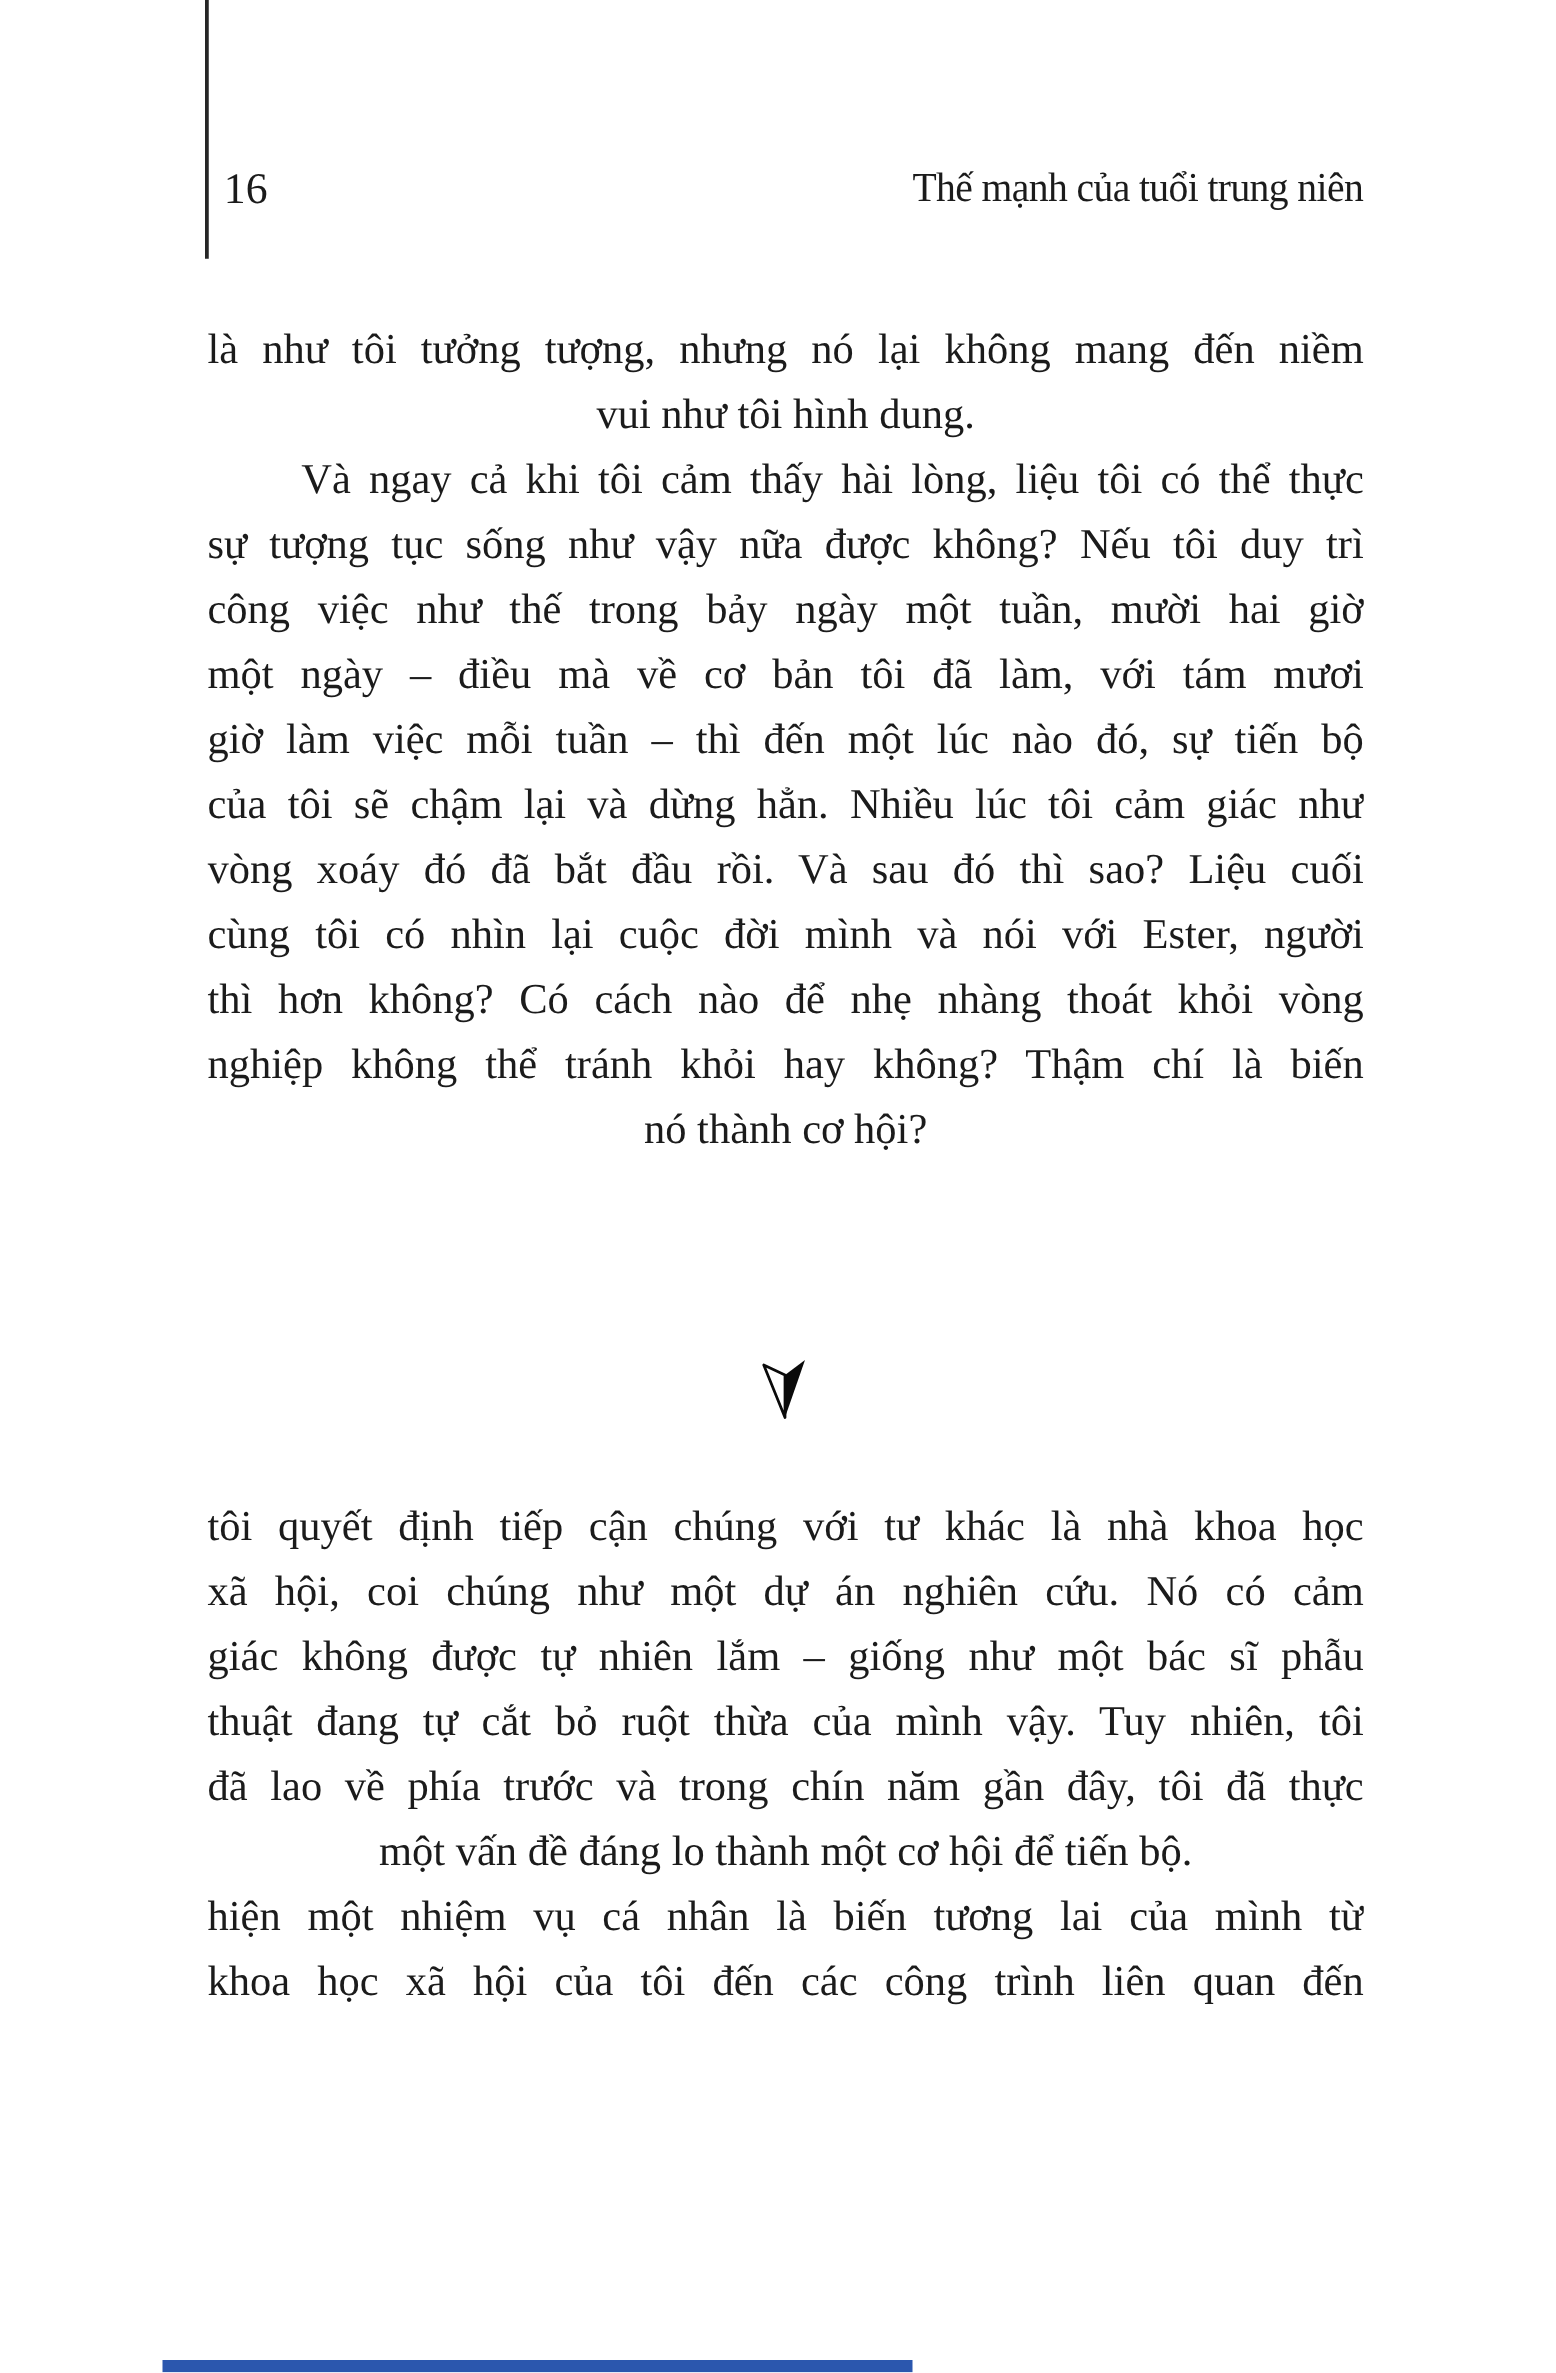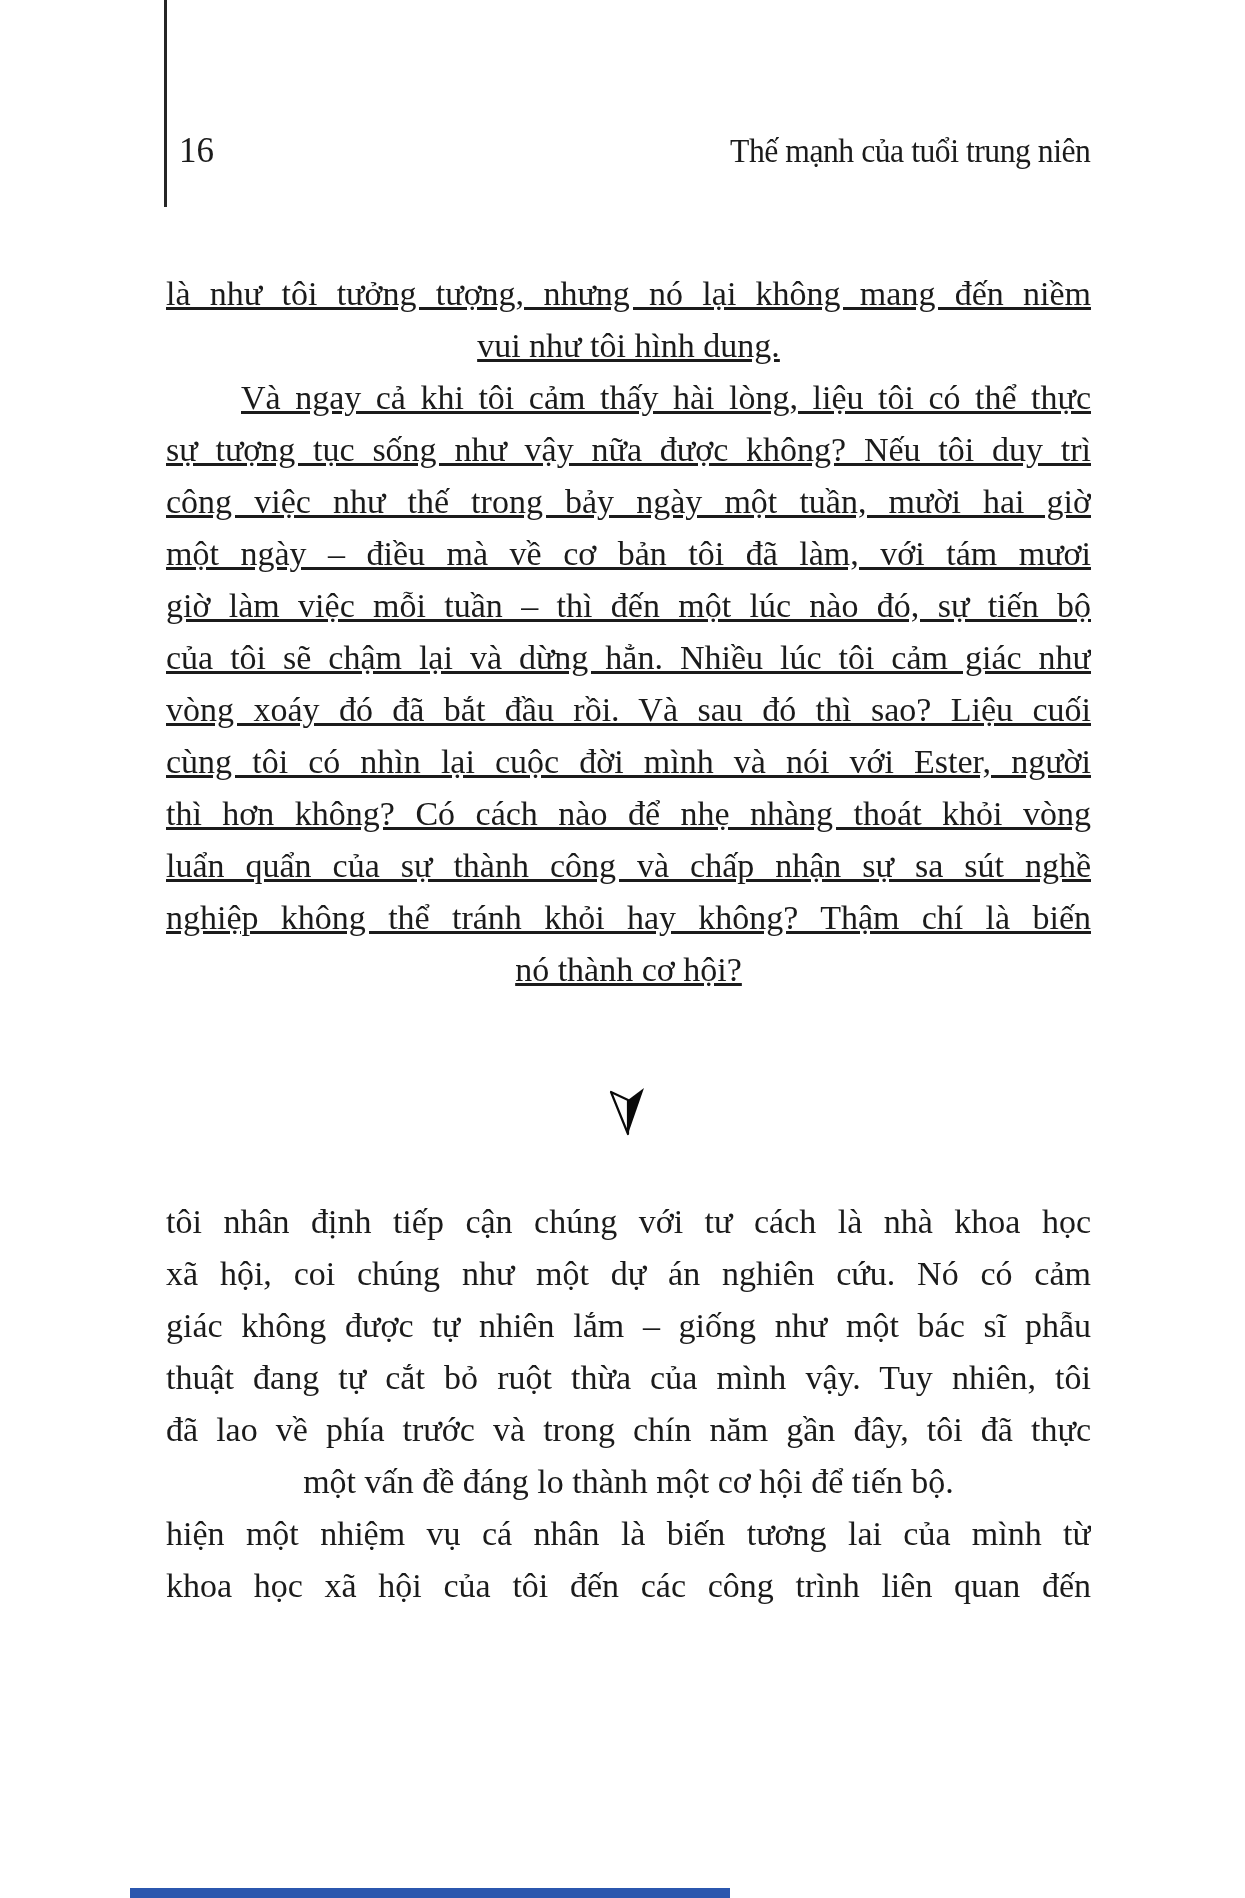--- a/index.html
+++ b/index.html
@@ -43,21 +43,21 @@
     transform-origin: right center;
     white-space: nowrap;
     color: var(--text, #1b1b1b);
   }
   .text-block {
     position: absolute;
     left: 166px;
     width: 925px;
     font-size: 34px;
   }
-  .text-block-1 { top: 268px; text-decoration: underline; }
+  .text-block-1 { top: 254px; }
   .text-block-2 { top: 1196px; }
   .line {
     display: block;
     height: 52px;
     line-height: 52px;
     text-align: justify;
     overflow: hidden;
     white-space: normal;
   }
   .line::after {
@@ -101,34 +101,33 @@
       <div class="line flush">vui như tôi hình dung.</div>
       <div class="line indent">Và ngay cả khi tôi cảm thấy hài lòng, liệu tôi có thể thực</div>
       <div class="line">sự tượng tục sống như vậy nữa được không? Nếu tôi duy trì</div>
       <div class="line">công việc như thế trong bảy ngày một tuần, mười hai giờ</div>
       <div class="line">một ngày – điều mà về cơ bản tôi đã làm, với tám mươi</div>
       <div class="line">giờ làm việc mỗi tuần – thì đến một lúc nào đó, sự tiến bộ</div>
       <div class="line">của tôi sẽ chậm lại và dừng hẳn. Nhiều lúc tôi cảm giác như</div>
       <div class="line">vòng xoáy đó đã bắt đầu rồi. Và sau đó thì sao? Liệu cuối</div>
       <div class="line">cùng tôi có nhìn lại cuộc đời mình và nói với Ester, người</div>
       <div class="line">thì hơn không? Có cách nào để nhẹ nhàng thoát khỏi vòng</div>
-      <div class="line">luẩn quẩn của sự thành công và chấp nhận sự sa sút nghề</div>
       <div class="line">nghiệp không thể tránh khỏi hay không? Thậm chí là biến</div>
       <div class="line flush">nó thành cơ hội?</div>
     </div>
 
   <div class="section-divider">
     <svg width="40" height="50" viewBox="0 0 40 50" aria-hidden="true">
       <polygon points="20,48 36,2 20,14" fill="#0a0a0a"></polygon>
       <polygon points="3,6 20,48 20,14" fill="#ffffff" stroke="#0a0a0a" stroke-width="2.2" stroke-linejoin="round"></polygon>
     </svg>
   </div>
 
   <div class="text-block text-block-2">
-      <div class="line">tôi nhân định tiếp cận chúng với tư cách là nhà khoa học</div>
+      <div class="line">tôi quyết định tiếp cận chúng với tư khác là nhà khoa học</div>
       <div class="line">xã hội, coi chúng như một dự án nghiên cứu. Nó có cảm</div>
       <div class="line">giác không được tự nhiên lắm – giống như một bác sĩ phẫu</div>
       <div class="line">thuật đang tự cắt bỏ ruột thừa của mình vậy. Tuy nhiên, tôi</div>
       <div class="line">đã lao về phía trước và trong chín năm gần đây, tôi đã thực</div>
       <div class="line flush">một vấn đề đáng lo thành một cơ hội để tiến bộ.</div>
       <div class="line">hiện một nhiệm vụ cá nhân là biến tương lai của mình từ</div>
       <div class="line">khoa học xã hội của tôi đến các công trình liên quan đến</div>
     </div>
 
   <div class="bottom-accent-bar"></div>

